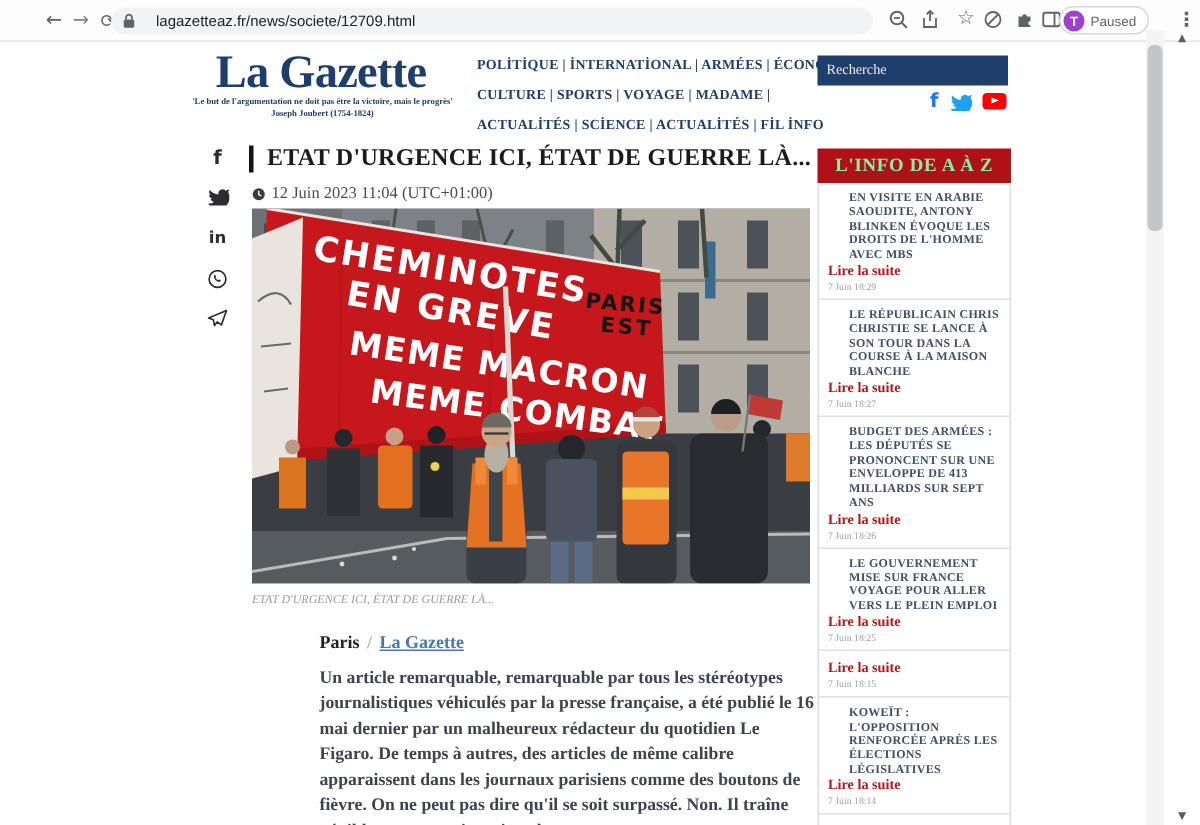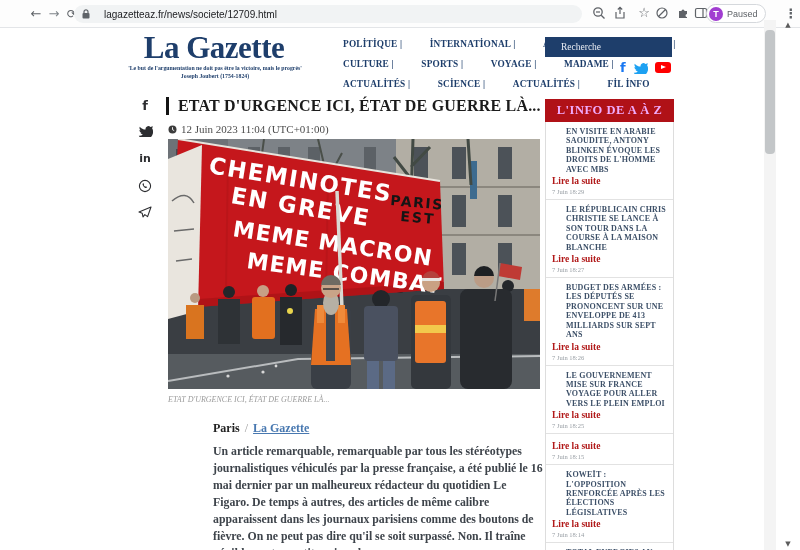--- a/index.html
+++ b/index.html
@@ -28,28 +28,28 @@
   .scroll-arrow { position:absolute; left:782px; width:12px; height:10px; font-size:7px; color:#5c5c5c;
                   text-align:center; line-height:10px; font-family:"DejaVu Sans",sans-serif; }
 
   
   .logo { position:absolute; left:138px; top:30px; width:152px; text-align:center; font-size:31px;
           font-weight:bold; color:#1e3e6b; letter-spacing:-0.5px; cursor:pointer; }
   .tagline { position:absolute; left:126px; top:64px; width:178px; text-align:center; font-size:5.8px;
              color:#1e3e6b; font-weight:bold; line-height:8px; }
   .nav { position:absolute; left:318px; top:33px; width:230px; }
   .nav-row { line-height:18px; white-space:nowrap; }
-  .nav-item { font-size:9.3px; font-weight:bold; color:#1e3e6b; letter-spacing:0.2px; cursor:pointer;margin-left:25px; }
+  .nav-item { font-size:9.3px; font-weight:bold; color:#1e3e6b; letter-spacing:0.2px; cursor:pointer; }
   .nav-item::after { content:" | "; color:#1e3e6b; font-weight:bold; }
   .nav-item.no-sep::after { content:""; }
 
   .search-box { position:absolute; left:545px; top:37px; width:127px; height:20px; background:#1e3e6b;
                 display:flex; align-items:center; }
   .search-input { flex:1; background:transparent; border:none; outline:none; color:#fff; font-size:9.5px;
-                  font-family:"Liberation Serif",serif; padding:0 16px; }
+                  font-family:"Liberation Serif",serif; padding:0 6px; }
   .search-input::placeholder { color:#e8ecf3; opacity:1; }
   .search-btn { width:20px; height:20px; border:none; background:transparent; cursor:pointer; }
   .social-row { position:absolute; left:620px; top:60px; display:flex; gap:7px; align-items:center; }
   .fb-glyph { font-family:"DejaVu Sans",sans-serif; font-weight:bold; font-size:13px; color:#1877f2; cursor:pointer; }
   .yt-box { width:16px; height:11px; background:#ff0000; border-radius:3px; position:relative; cursor:pointer; }
   .yt-box::after { content:""; position:absolute; left:6px; top:3px; border-left:5px solid #fff;
                    border-top:2.5px solid transparent; border-bottom:2.5px solid transparent; }
 
   
   .share-col { position:absolute; left:135px; top:98px; width:20px; }
@@ -65,21 +65,21 @@
   .caption { position:absolute; left:168px; top:395px; width:372px; font-size:8px; font-style:italic; color:#9b9b9b; }
   .byline { position:absolute; left:213px; top:421px; font-size:12px; }
   .byline-loc { font-weight:bold; color:#222; }
   .byline-sep { color:#999; padding:0 2px; }
   .byline-src { color:#4878b0; text-decoration:underline; font-weight:bold; cursor:pointer; }
   .body-text { position:absolute; left:213px; top:443px; width:332px; font-size:11.8px; font-weight:bold;
                color:#3e444b; line-height:17px; }
 
   
   .sidebar { position:absolute; left:545px; top:99px; width:129px; }
-  .sb-title { height:23px; background:#b01117; color:#f0abfc; font-weight:bold; font-size:12.5px;
+  .sb-title { height:23px; background:#b01117; color:#86efac; font-weight:bold; font-size:12.5px;
               text-align:center; line-height:23px; letter-spacing:0.5px; }
   .sb-list { border:1px solid #ddd; border-top:none; background:#fff; }
   .sb-item { padding:5px 6px 4px 6px; border-bottom:1px solid #e2e2e2; }
   .sb-item:last-child { border-bottom:none; }
   .sb-headline { font-size:8px; font-weight:bold; color:#3d5068; line-height:9.4px; letter-spacing:0.2px; cursor:pointer;margin-left:14px; }
   .sb-more { font-size:9.5px; font-weight:bold; color:#b11919; margin-top:2px; cursor:pointer; }
   .sb-time { font-size:6.5px; color:#9aa0a6; margin-top:2px; }
 
   svg { display:block; }
 </style>

